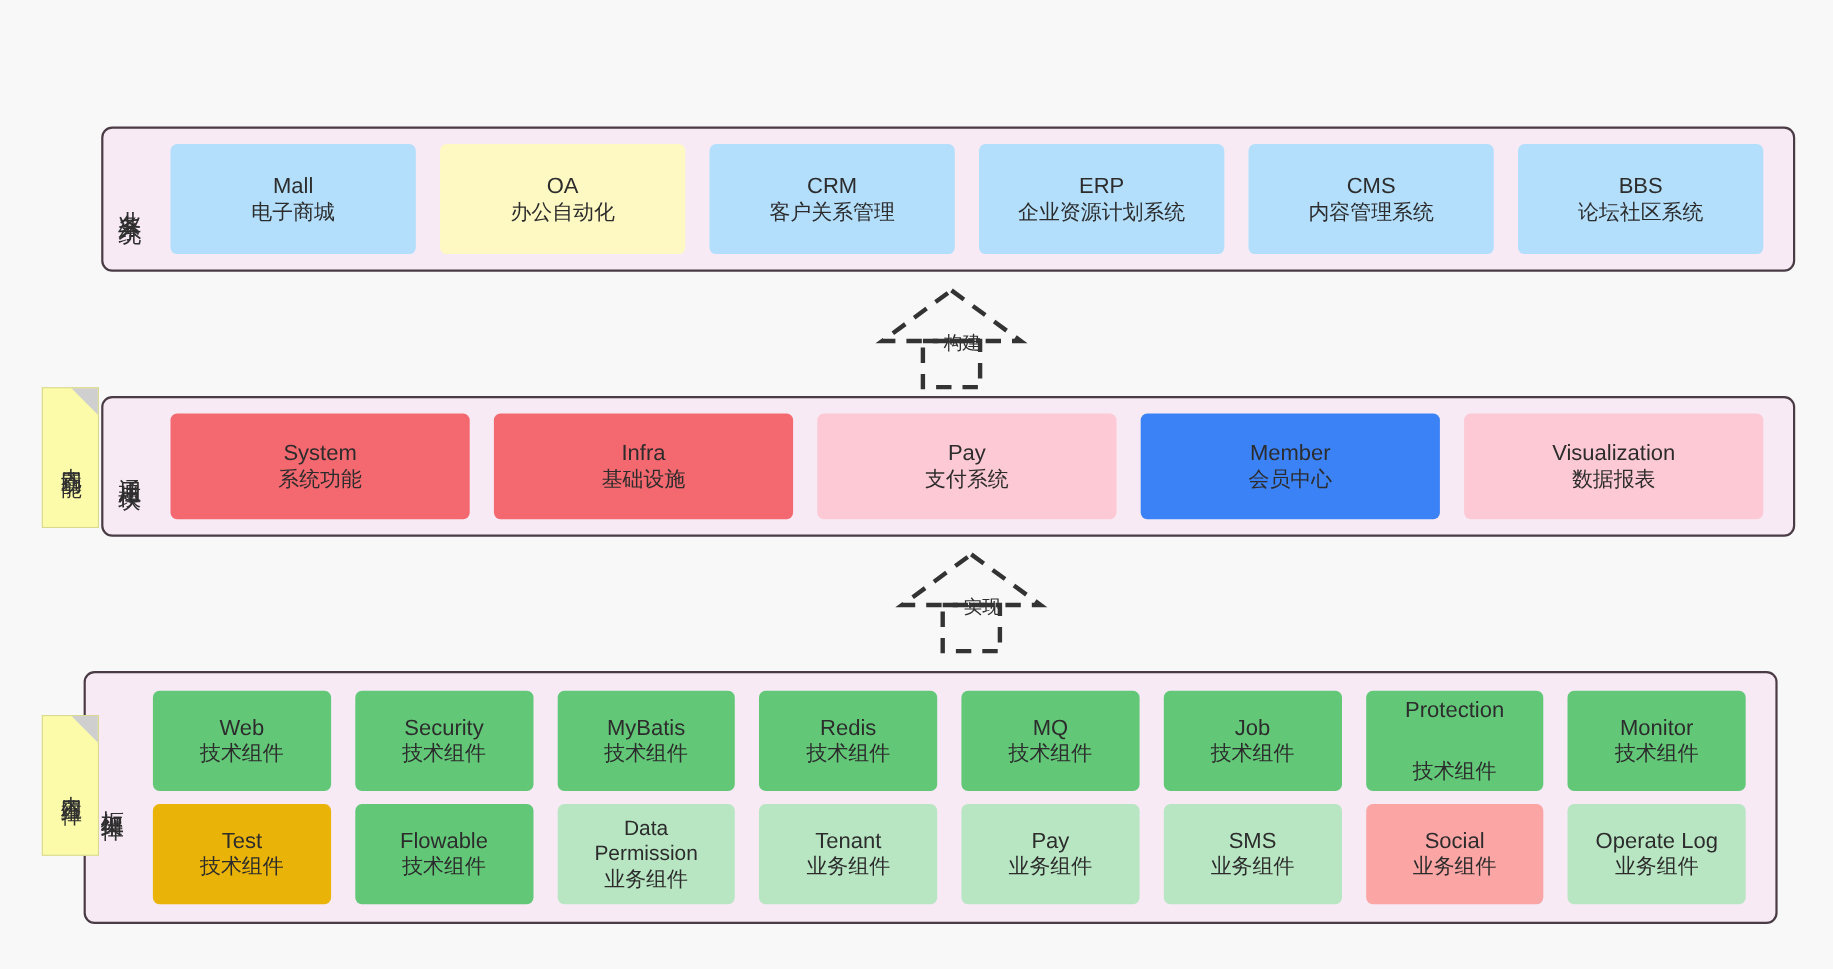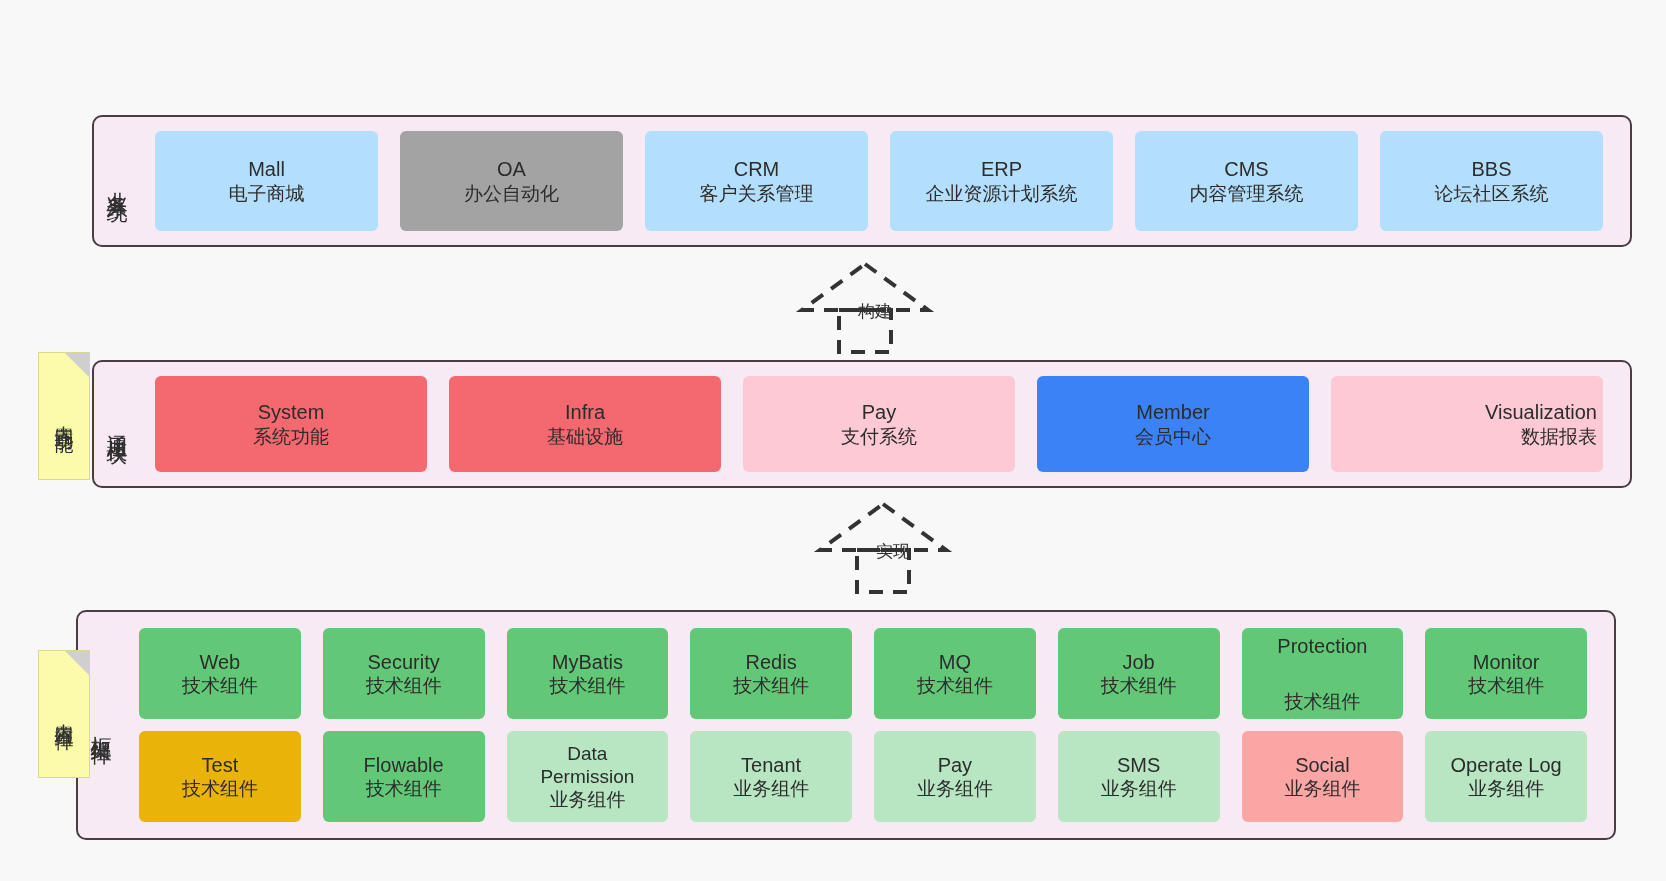--- a/index.html
+++ b/index.html
@@ -125,21 +125,21 @@
   <div class="layer" id="layer-business" style="left:92px; top:115px; width:1540px; height:132px;">
     <div class="layer-title">业务系统</div>
     <div class="boxes">
       <div class="cell">
         <div class="node" style="background:#b3dffc;">
           <span class="en">Mall</span>
           <span class="cn">电子商城</span>
         </div>
       </div>
       <div class="cell">
-        <div class="node" style="background:#a3a3a3;">
+        <div class="node" style="background:#fef9c3;">
           <span class="en">OA</span>
           <span class="cn">办公自动化</span>
         </div>
       </div>
       <div class="cell">
         <div class="node" style="background:#b3dffc;">
           <span class="en">CRM</span>
           <span class="cn">客户关系管理</span>
         </div>
       </div>
@@ -198,21 +198,21 @@
           <span class="cn">支付系统</span>
         </div>
       </div>
       <div class="cell">
         <div class="node" style="background:#3b82f6;">
           <span class="en">Member</span>
           <span class="cn">会员中心</span>
         </div>
       </div>
       <div class="cell">
-        <div class="node" style="background:#fcc9d4;align-items:flex-end;">
+        <div class="node" style="background:#fcc9d4;">
           <span class="en">Visualization</span>
           <span class="cn">数据报表</span>
         </div>
       </div>
     </div>
   </div>
 
   <div class="arrow" style="left:808px; top:498px; width:150px; height:96px;">
     <svg width="150" height="96" viewBox="0 0 150 96">
       <polyline points="75,6 138,52 12,52 75,6" fill="none" stroke="#333333" stroke-width="4" stroke-dasharray="14,10" stroke-linecap="butt"></polyline>

